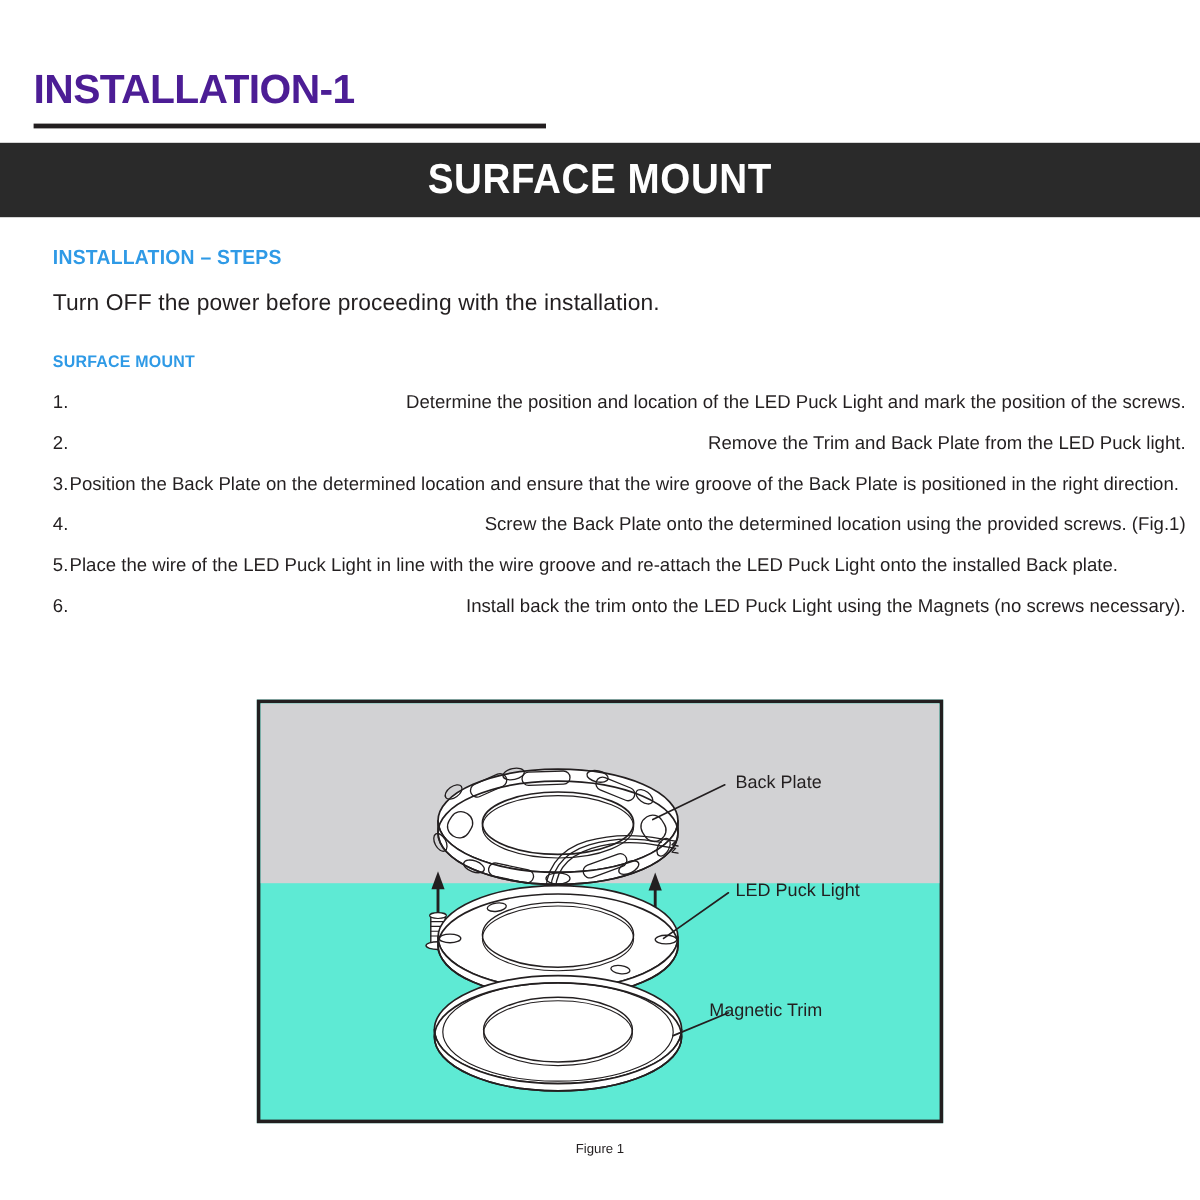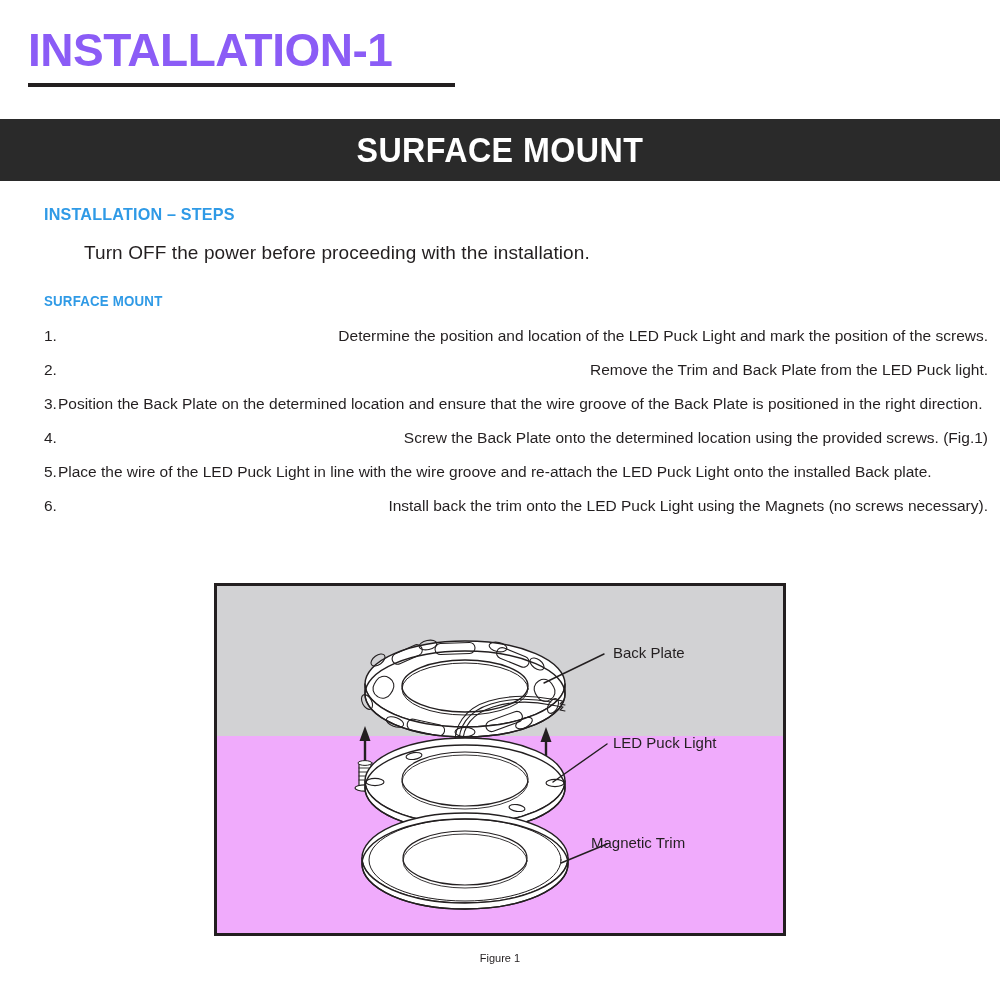--- a/index.html
+++ b/index.html
@@ -17,26 +17,27 @@
   }
 
   
   #page-title-block {
     position: absolute;
     left: 28px;
     top: 26px;
     width: 430px;
   }
   #page-title {
-    font-size: 46px;
+    font-size: 34px;
     font-weight: bold;
     letter-spacing: -0.5px;
     line-height: 1.05;
-    color: #8b5cf6;
+    color: #4c1d95;
     white-space: nowrap;
+    margin-top: 32px;
   }
   #page-title-rule {
     margin-top: 9px;
     width: 427px;
     height: 4px;
     background: #231f20;
   }
 
   
   #banner {
@@ -71,21 +72,20 @@
     font-size: 17px;
     letter-spacing: 0.2px;
     transform: scaleX(0.95);
     transform-origin: left center;
   }
   #intro-line {
     margin-top: 17px;
     font-size: 19px;
     color: #231f20;
     letter-spacing: 0.1px;
-    margin-left: 40px;
   }
   #surface-mount-heading {
     margin-top: 29px;
     font-size: 14px;
   }
 
   
   #steps {
     margin-top: 17px;
   }
@@ -115,21 +115,21 @@
     left: 214px;
     top: 583px;
     width: 572px;
     height: 353px;
   }
   #figure-box {
     position: absolute;
     inset: 0;
     border: 3px solid #231f20;
     box-sizing: border-box;
-    background: #f0abfc;
+    background: #5eead4;
     overflow: hidden;
   }
   #ceiling-band {
     position: absolute;
     left: 0;
     top: 0;
     width: 100%;
     height: 150px;
     background: #d2d2d4;
   }

